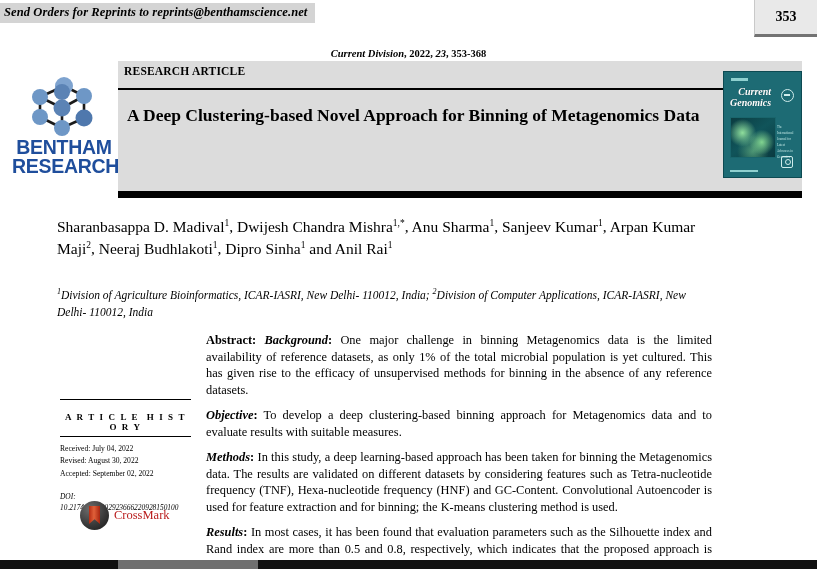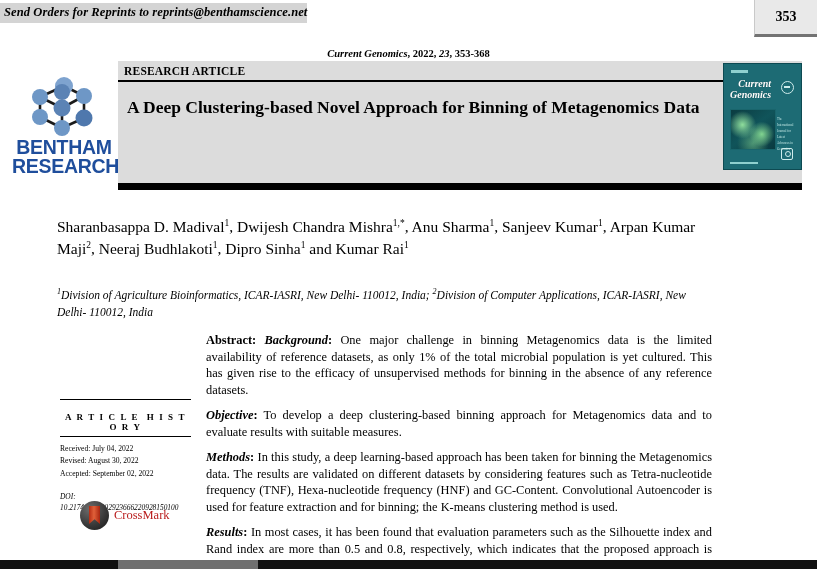--- a/index.html
+++ b/index.html
@@ -19,21 +19,21 @@
   
   .reprint-banner {
     position: absolute;
     left: 0px;
     top: 3px;
     background: #d4d4d4;
     font-family: "Liberation Serif", serif;
     font-weight: bold;
     font-style: italic;
     font-size: 12.5px;
-    padding: 2px 0 3px 4px;
+    padding: 2px 8px 3px 4px;
     letter-spacing: 0.1px;
     white-space: nowrap;
   }
 
   
   .page-number-box {
     position: absolute;
     right: 0px;
     top: 0px;
     width: 62px;
@@ -68,21 +68,21 @@
   
   .masthead {
     position: absolute;
     left: 118px;
     top: 61px;
     width: 684px;
   }
   .research-article-bar {
     background: #dcdcdc;
     height: 19px;
-    padding: 0 0 0 6px;
+    padding: 0 0 8px 6px;
     display: flex;
     align-items: center;
     font-weight: bold;
     font-size: 11.5px;
     letter-spacing: 0.2px;
     border-bottom: 2px solid #000;
   }
   .title-band {
     background: #dcdcdc;
     height: 101px;
@@ -370,21 +370,21 @@
   }
 </style>
 </head>
 <body>
 
 <div class="reprint-banner">Send Orders for Reprints to reprints@benthamscience.net</div>
 
 <div class="page-number-box">353</div>
 
 <div class="citation-line">
-  <span class="jname">Current Genomics</span><span>, 2022, </span><span class="vol">23</span><span>, 353-368</span>
+  <span class="jname">Current Division</span><span>, 2022, </span><span class="vol">23</span><span>, 353-368</span>
 </div>
 
 <div class="publisher-logo">
   <svg class="logo-mark" viewBox="0 0 84 66">
     <g stroke="#1a1a1a" stroke-width="2.6" fill="none">
       <path d="M18 21 L42 10 L62 20"></path>
       <path d="M62 20 L62 42"></path>
       <path d="M18 21 L18 41"></path>
       <path d="M18 41 L40 52 L62 42"></path>
       <path d="M40 32 L40 52"></path>
@@ -421,21 +421,21 @@
       <div class="cover-circle"></div>
       <div class="cover-image"></div>
       <div class="cover-side-text">The International Journal for Latest Advances in Genomics</div>
       <div class="cover-badge"></div>
       <div class="cover-bottombar"></div>
     </div>
   </div>
 </div>
 
 <div class="authors">
-  <span id="authors-slot"><span>Sharanbasappa D. Madival</span><sup>1</sup>, <span>Dwijesh Chandra Mishra</span><sup>1,*</sup>, <span>Anu Sharma</span><sup>1</sup>, <span>Sanjeev Kumar</span><sup>1</sup>, <span>Arpan Kumar Maji</span><sup>2</sup>, <span>Neeraj Budhlakoti</span><sup>1</sup>, <span>Dipro Sinha</span><sup>1</sup> and <span>Kumar Rai</span><sup>1</sup></span>
+  <span id="authors-slot"><span>Sharanbasappa D. Madival</span><sup>1</sup>, <span>Dwijesh Chandra Mishra</span><sup>1,*</sup>, <span>Anu Sharma</span><sup>1</sup>, <span>Sanjeev Kumar</span><sup>1</sup>, <span>Arpan Kumar Maji</span><sup>2</sup>, <span>Neeraj Budhlakoti</span><sup>1</sup>, <span>Dipro Sinha</span><sup>1</sup> and <span>Anil Rai</span><sup>1</sup></span>
 </div>
 
 <div class="affiliations">
   <span id="affiliations-slot"><sup>1</sup><span>Division of Agriculture Bioinformatics, ICAR-IASRI, New Delhi- 110012, India; </span><sup>2</sup><span>Division of Computer Applications, ICAR-IASRI, New Delhi- 110012, India</span></span>
 </div>
 
 <div class="history-box">
   <div class="history-rule-top"></div>
   <div class="history-title">A R T I C L E&nbsp;&nbsp;H I S T O R Y</div>
   <div class="history-rule-bot"></div>

